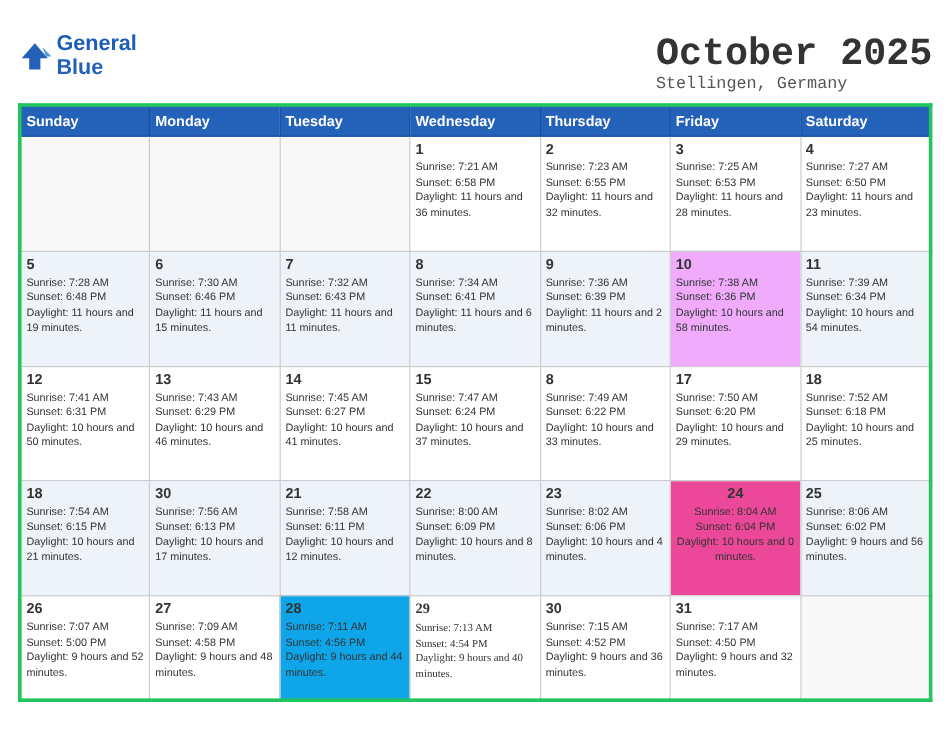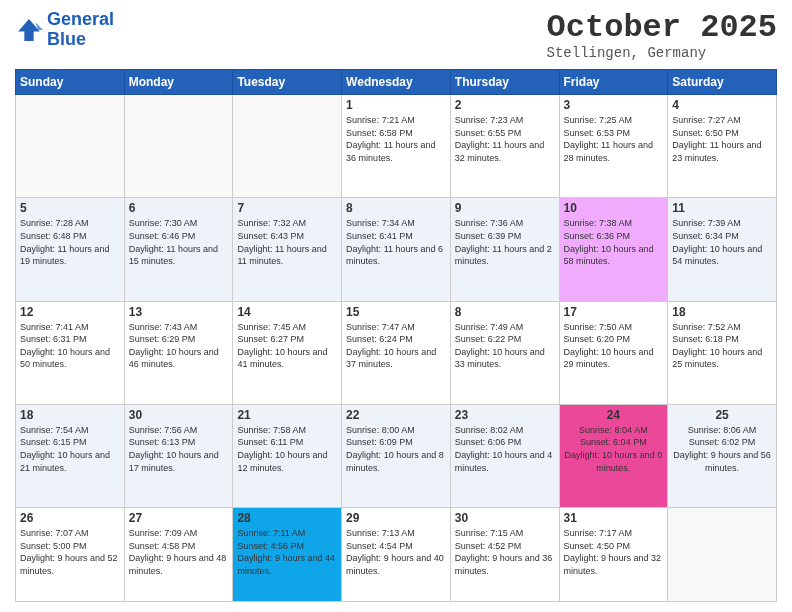--- a/index.html
+++ b/index.html
@@ -6,21 +6,21 @@
     body {
       font-family: Arial, sans-serif;
       background: #fff;
       width: 792px;
       height: 612px;
       overflow: hidden;
     }
     .page {
       width: 792px;
       height: 612px;
-      padding: 10px 15px;
+      padding: 27px 15px;
       display: flex;
       flex-direction: column;
     }
     .header {
       display: flex;
       justify-content: space-between;
       align-items: flex-start;
       margin-bottom: 8px;
     }
     .logo {
@@ -50,21 +50,21 @@
       font-weight: bold;
       color: #333;
       line-height: 1.1;
     }
     .subtitle {
       font-size: 14px;
       color: #555;
     }
     .calendar {
       flex: 1;
-      border: 1px solid #22c55e;
+      border: 3px solid #22c55e;
       border-collapse: collapse;
       width: 100%;
       table-layout: fixed;
     }
     .calendar th {
       background: #2461b8;
       color: #fff;
       font-size: 12px;
       font-weight: bold;
       padding: 5px 4px;
@@ -231,39 +231,39 @@
             <div class="day-detail">Sunrise: 8:00 AM<br>Sunset: 6:09 PM<br>Daylight: 10 hours and 8 minutes.</div>
           </td>
           <td style="background: rgb(238, 242, 249);">
             <div class="day-num">23</div>
             <div class="day-detail">Sunrise: 8:02 AM<br>Sunset: 6:06 PM<br>Daylight: 10 hours and 4 minutes.</div>
           </td>
           <td style="background: #ec4899; text-align: center;">
             <div class="day-num">24</div>
             <div class="day-detail">Sunrise: 8:04 AM<br>Sunset: 6:04 PM<br>Daylight: 10 hours and 0 minutes.</div>
           </td>
-          <td style="background: rgb(238, 242, 249); text-align: center;">
+          <td style="background: rgb(238, 242, 249);">
             <div class="day-num">25</div>
             <div class="day-detail">Sunrise: 8:06 AM<br>Sunset: 6:02 PM<br>Daylight: 9 hours and 56 minutes.</div>
           </td>
         </tr>
         <tr>
           <td style="background: rgb(255, 255, 255);">
             <div class="day-num">26</div>
             <div class="day-detail">Sunrise: 7:07 AM<br>Sunset: 5:00 PM<br>Daylight: 9 hours and 52 minutes.</div>
           </td>
           <td style="background: rgb(255, 255, 255);">
             <div class="day-num">27</div>
             <div class="day-detail">Sunrise: 7:09 AM<br>Sunset: 4:58 PM<br>Daylight: 9 hours and 48 minutes.</div>
           </td>
           <td style="background: #0ea5e9;">
             <div class="day-num">28</div>
             <div class="day-detail">Sunrise: 7:11 AM<br>Sunset: 4:56 PM<br>Daylight: 9 hours and 44 minutes.</div>
           </td>
-          <td style="background: rgb(255, 255, 255);">
+          <td style="background: rgb(255, 255, 255); font-family: Liberation Serif, serif;">
             <div class="day-num">29</div>
             <div class="day-detail">Sunrise: 7:13 AM<br>Sunset: 4:54 PM<br>Daylight: 9 hours and 40 minutes.</div>
           </td>
           <td style="background: rgb(255, 255, 255);">
             <div class="day-num">30</div>
             <div class="day-detail">Sunrise: 7:15 AM<br>Sunset: 4:52 PM<br>Daylight: 9 hours and 36 minutes.</div>
           </td>
           <td style="background: rgb(255, 255, 255);">
             <div class="day-num">31</div>
             <div class="day-detail">Sunrise: 7:17 AM<br>Sunset: 4:50 PM<br>Daylight: 9 hours and 32 minutes.</div>

